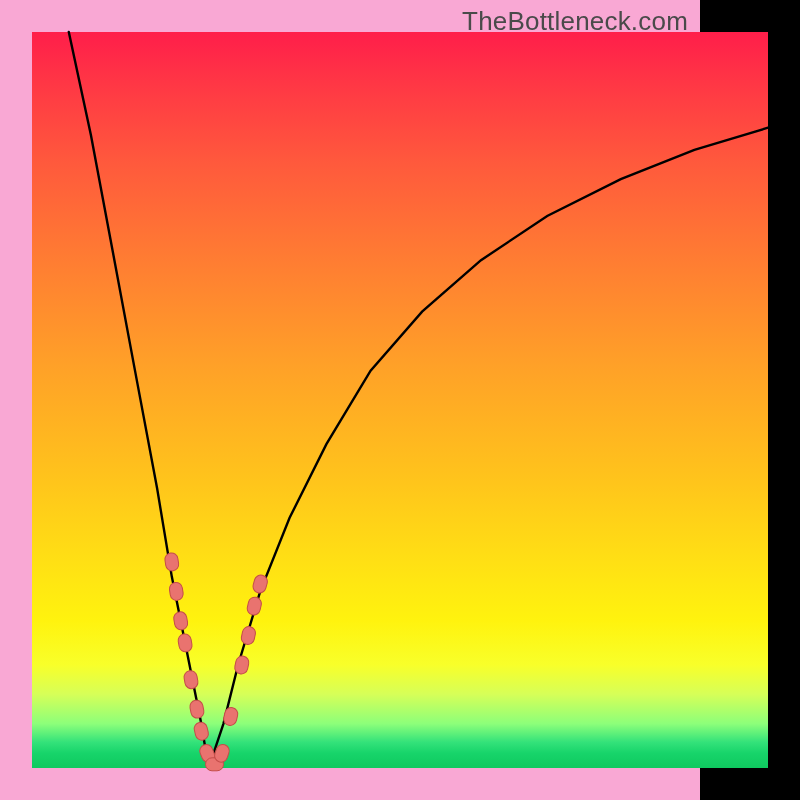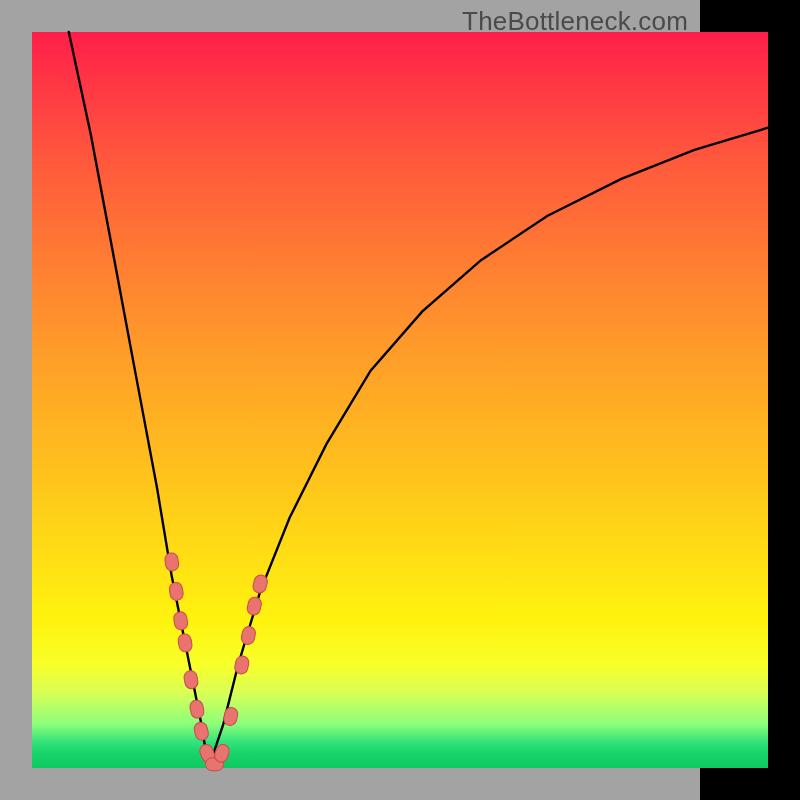--- a/index.html
+++ b/index.html
@@ -8,21 +8,21 @@
     width: 800px;
     height: 800px;
     overflow: hidden;
     background: #000;
     font-family: Arial, Helvetica, sans-serif;
   }
   .frame {
     position: relative;
     width: 700px;
     height: 800px;
-    background: #a3a3a3;
+    background: #f9a8d4;
   }
   .plot-area {
     position: absolute;
     left: 32px;
     top: 32px;
     width: 736px;
     height: 736px;
     
     background: linear-gradient(
       to bottom,

